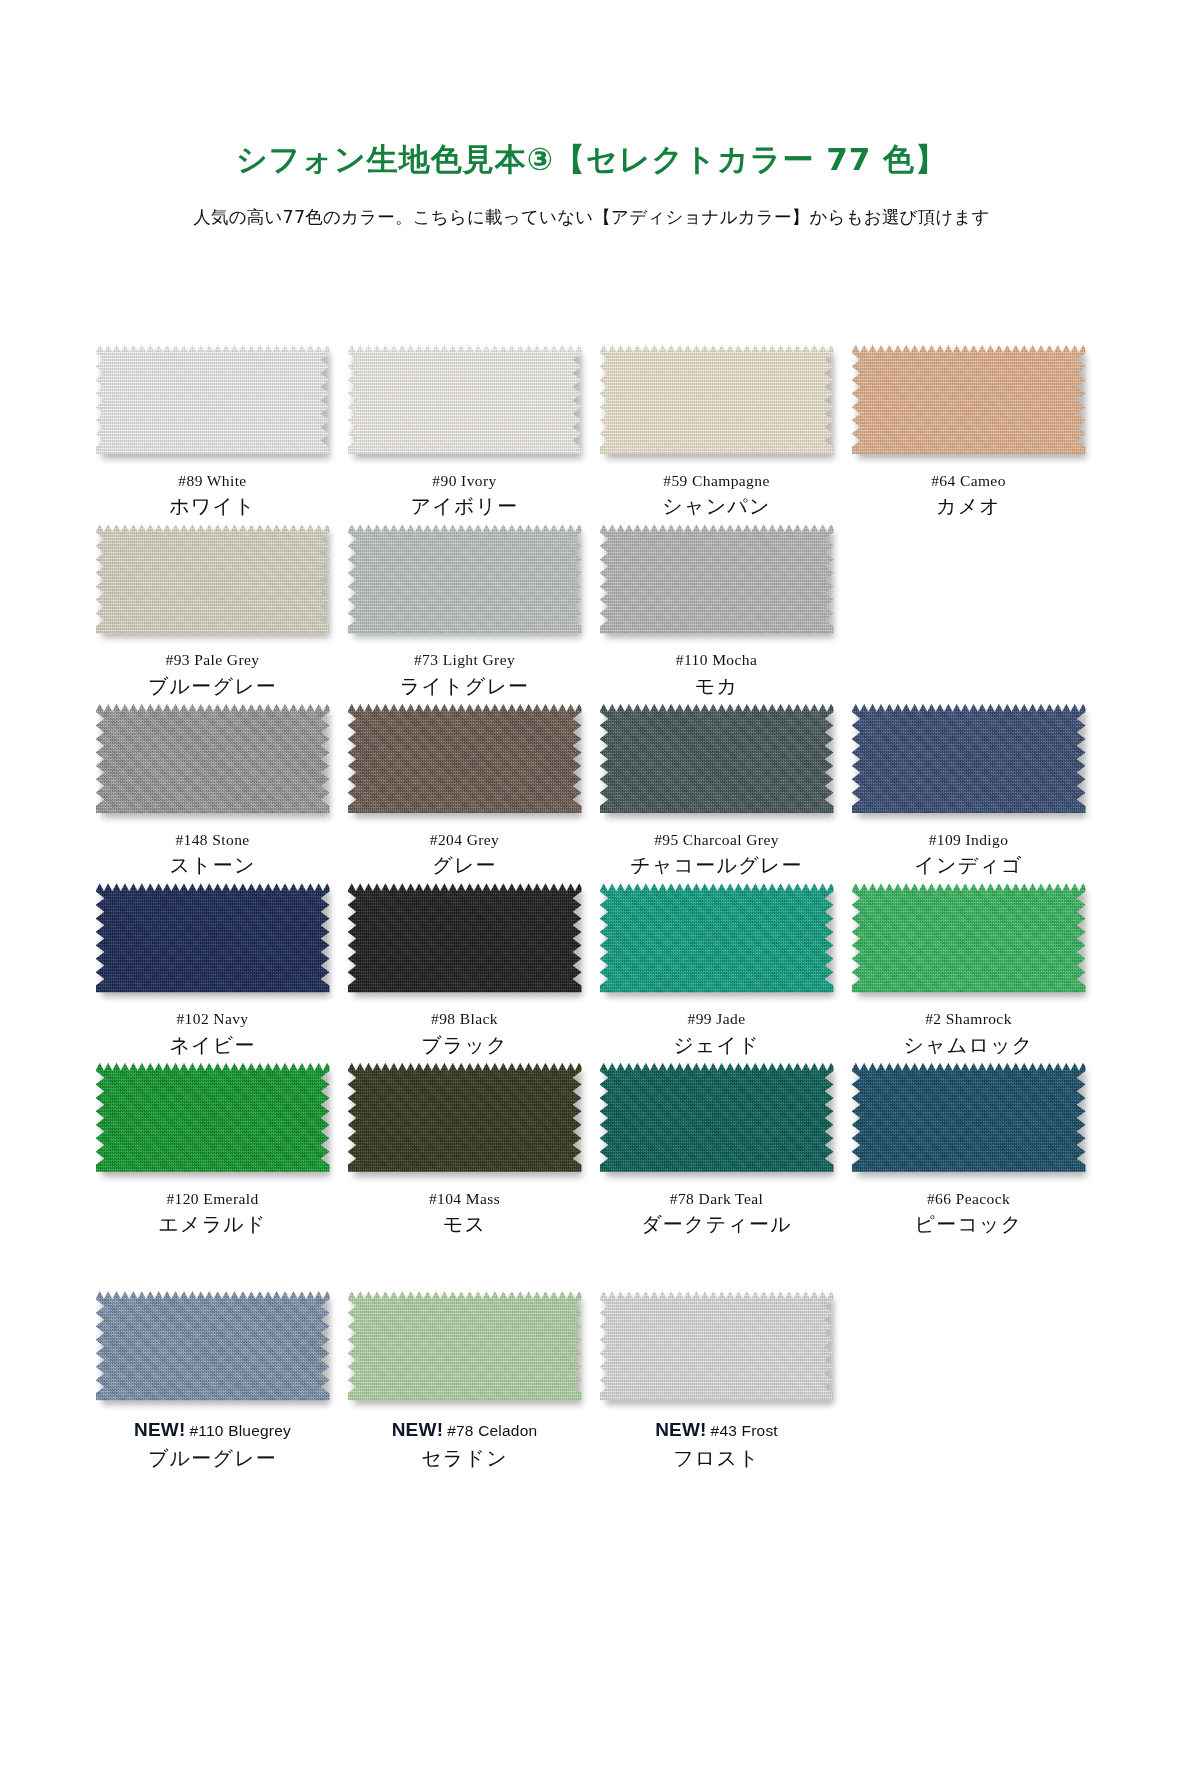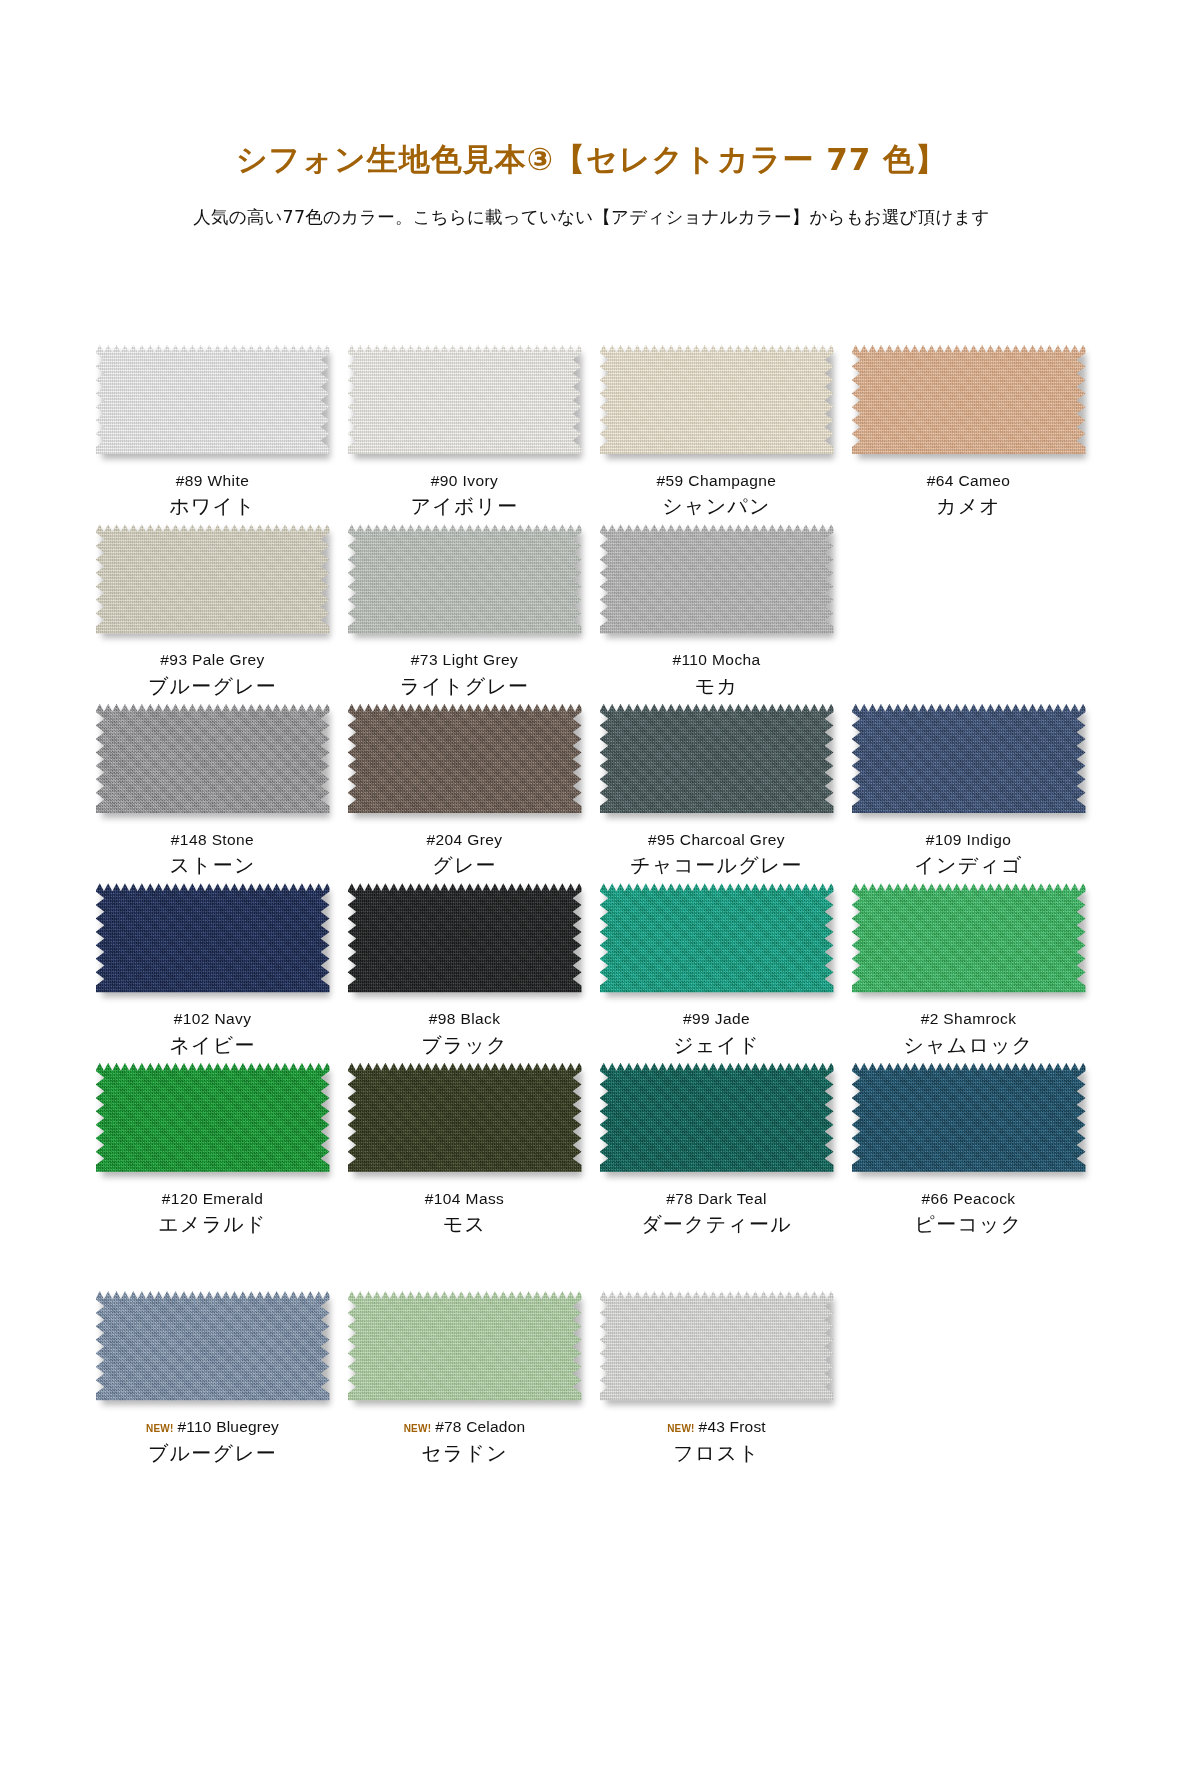--- a/index.html
+++ b/index.html
@@ -20,21 +20,21 @@
   
   .header {
     padding-top: 140px;
     text-align: center;
   }
   .page-title {
     font-family: "DejaVu Sans", sans-serif;
     font-size: 31px;
     font-weight: bold;
     letter-spacing: 1px;
-    color: #a16207;
+    color: #15803d;
     margin: 0 0 0 0;
     line-height: 1.25;
   }
   .page-subtitle {
     font-family: "DejaVu Sans", sans-serif;
     font-size: 17.5px;
     font-weight: normal;
     color: #111111;
     margin: 26px 0 16px 0;
     letter-spacing: 0.2px;
@@ -102,38 +102,38 @@
     opacity: 0.85;
   }
   .swatch.light::after { opacity: 0.45; }
 
   .label {
     margin-top: 13px;
     text-align: center;
     line-height: 1.45;
   }
   .label-en {
-    font-family: Liberation Sans, sans-serif;
+    font-family: Liberation Serif, serif;
     font-size: 15.5px;
     letter-spacing: 0.4px;
     color: #111111;
     white-space: nowrap;
   }
   .label-jp {
     font-family: "DejaVu Sans", sans-serif;
     font-size: 20px;
     letter-spacing: 1.2px;
     color: #111111;
     white-space: nowrap;
   }
   .new-tag {
-    color: #a16207;
+    color: #0f172a;
     font-family: "Liberation Sans", sans-serif;
     font-weight: bold;
-    font-size: 10px;
+    font-size: 19px;
     margin-right: 4px;
   }
   .label-en.new-style {
     font-family: "Liberation Sans", sans-serif;
     font-size: 15.5px;
     letter-spacing: 0.2px;
   }
   .row-gap-big { margin-top: 52px; }
   .svg-defs { position: absolute; width: 0; height: 0; }
 </style>

